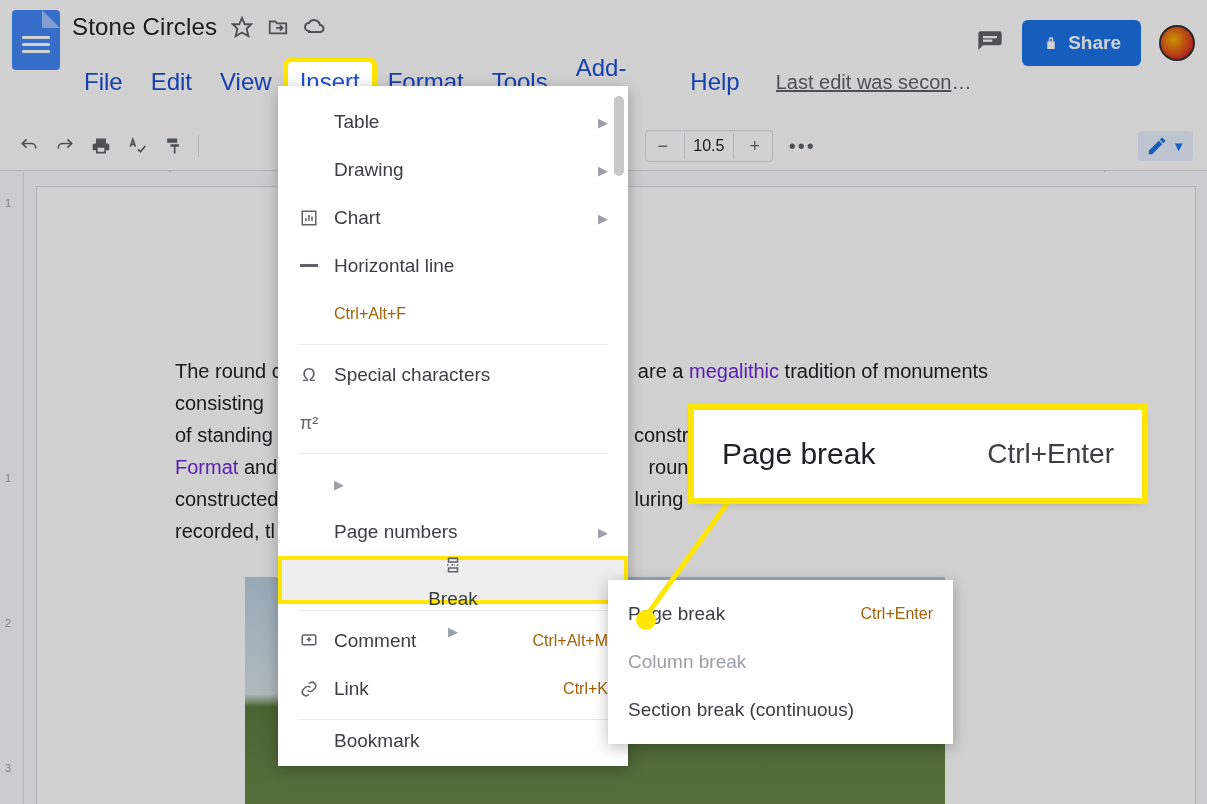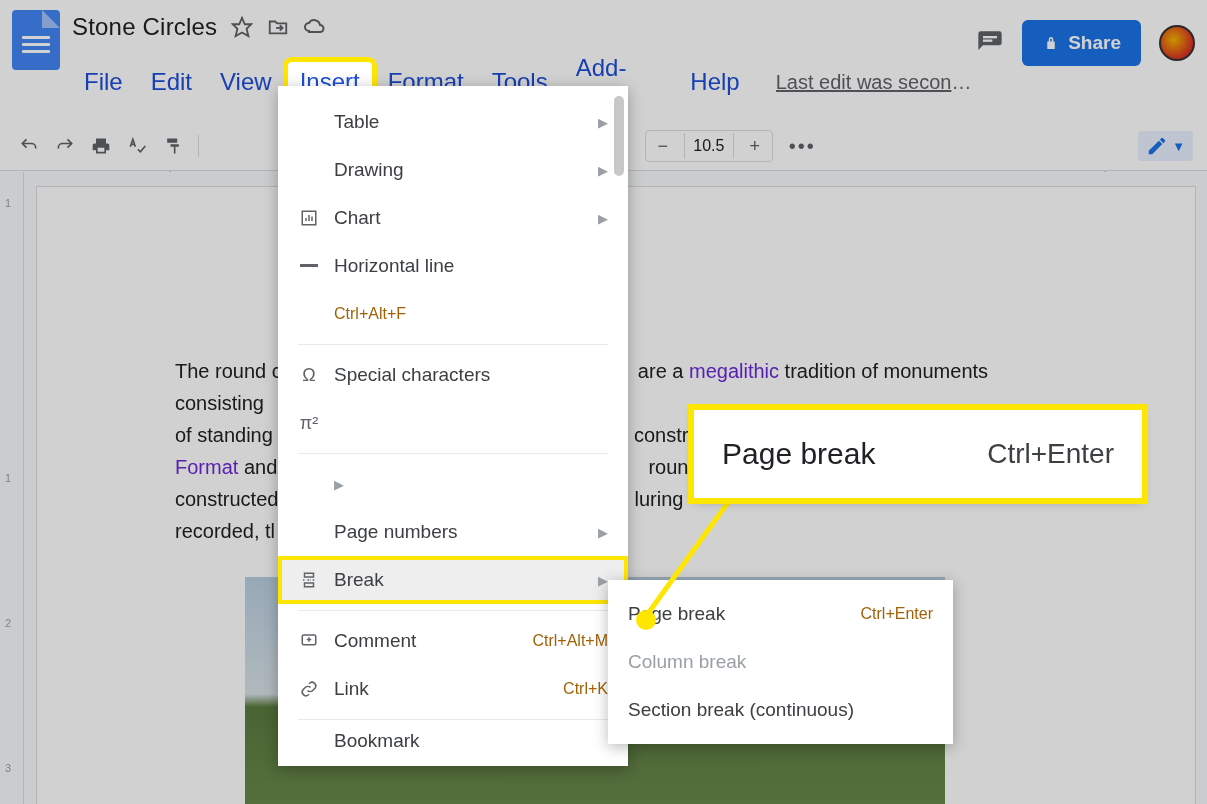--- a/index.html
+++ b/index.html
@@ -49,21 +49,21 @@
   
   .menu { position:absolute; left:278px; top:86px; width:350px; background:#fff; box-shadow:0 3px 14px rgba(0,0,0,0.28); z-index:70; padding:12px 0 10px 0;}
   .menu .scrollbar { position:absolute; right:4px; top:10px; width:10px; height:80px; background:#c8c8c8; border-radius:5px;}
   .menu-item { display:flex; align-items:center; padding:0 20px; height:48px; font-size:19px; color:#3c4043; cursor:pointer; position:relative; gap:14px;}
   .menu-item .micon { width:22px; display:flex; justify-content:center; color:#5f6368; font-size:18px;}
   .menu-item .mlabel { flex:1; }
   .menu-item .chev { color:#9aa0a6; font-size:13px;}
   .menu-item .shortcut { color:#a16207; font-size:16px;}
   .menu-sep { height:1px; background:#e8eaed; margin:6px 20px;}
   .menu-item.hovered { background:#eeeeee;}
-  .menu-item.highlighted { box-shadow: inset 0 0 0 4px #ffe600;}
+  .menu-item.highlighted { box-shadow: inset 0 0 0 4px #ffe600; flex-direction: column;}
 
   
   .submenu { position:absolute; left:608px; top:580px; width:345px; background:#fff; box-shadow:0 3px 14px rgba(0,0,0,0.28); z-index:71; padding:10px 0;}
   .submenu .menu-item { height:48px; font-size:19px;}
   .submenu .menu-item.disabled { color:#9aa0a6; }
 
   
   .callout { position:absolute; left:694px; top:410px; width:448px; height:88px; background:#fff; box-shadow:0 0 0 6px #ffe600, 0 4px 10px rgba(0,0,0,0.25); z-index:80; display:flex; align-items:center; justify-content:space-between; padding:0 28px; }
   .callout .clabel { font-size:30px; color:#202124; }
   .callout .cshortcut { font-size:28px; color:#3c4043; }

